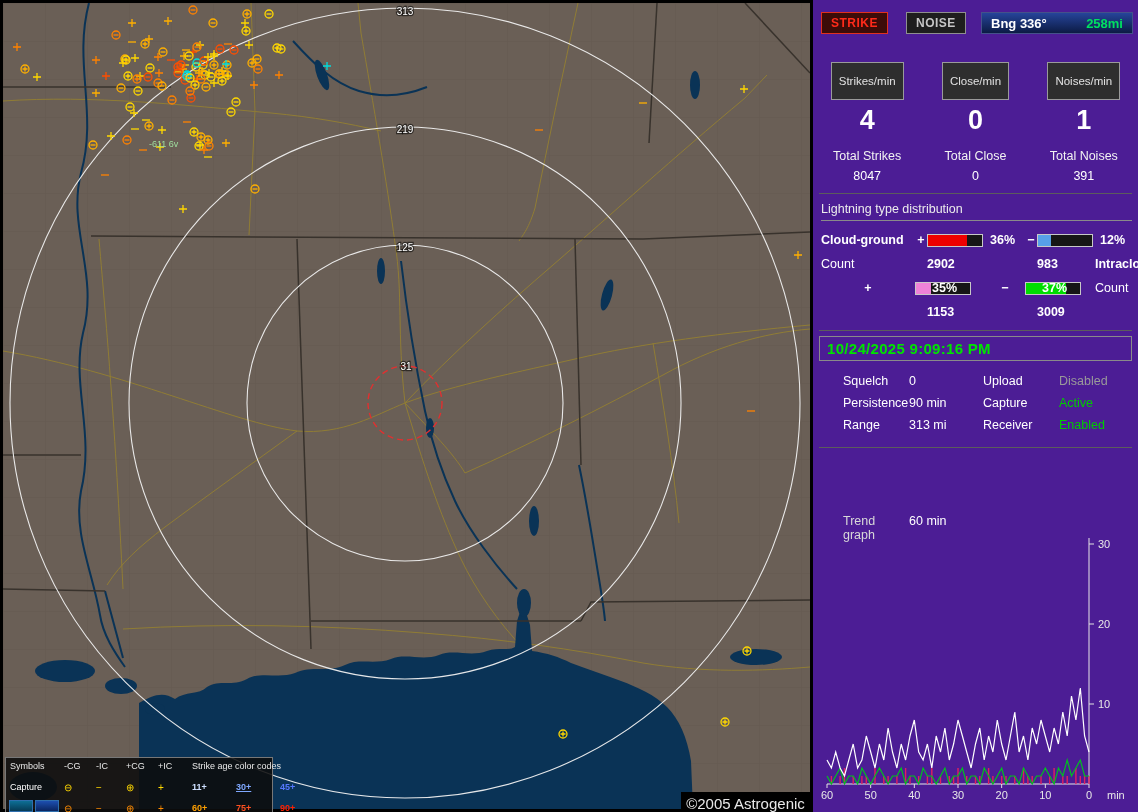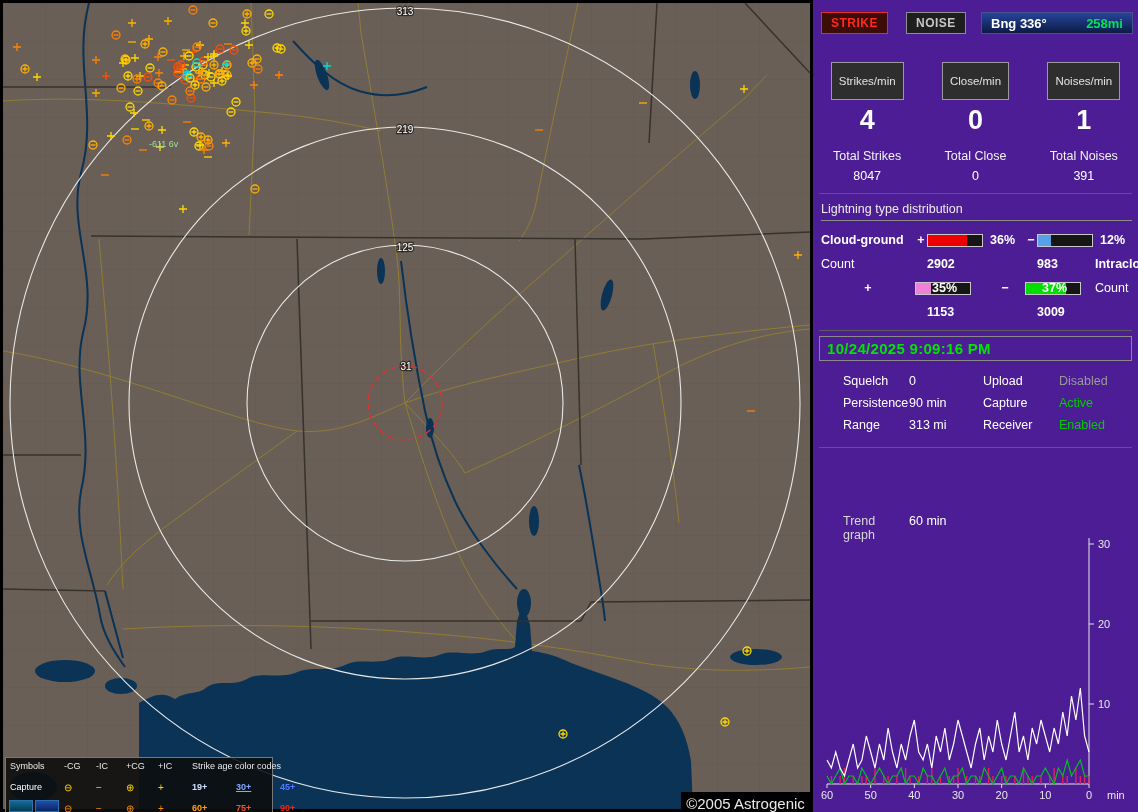--- a/index.html
+++ b/index.html
@@ -367,21 +367,21 @@
       <span class="lg-h">-IC</span>
       <span class="lg-h">+CG</span>
       <span class="lg-h">+IC</span>
       <span class="lg-age-h">Strike age color codes</span>
 
       <span>Capture</span>
       <span class="lg-sym" style="color: rgb(255, 216, 0);">⊖</span>
       <span class="lg-sym" style="color: rgb(255, 216, 0);">−</span>
       <span class="lg-sym" style="color: rgb(255, 216, 0);">⊕</span>
       <span class="lg-sym" style="color: rgb(255, 216, 0);">+</span>
-      <span class="lg-age" style="color: rgb(207, 224, 255);">19+</span>
+      <span class="lg-age" style="color: rgb(207, 224, 255);">11+</span>
       <span class="lg-age" style="color: rgb(127, 168, 255); text-decoration: underline;">30+</span>
       <span class="lg-age" style="color: rgb(85, 120, 255);">45+</span>
 
       <span>Old</span>
       <span class="lg-sym" style="color: rgb(255, 140, 0);">⊖</span>
       <span class="lg-sym" style="color: rgb(255, 140, 0);">−</span>
       <span class="lg-sym" style="color: rgb(255, 140, 0);">⊕</span>
       <span class="lg-sym" style="color: rgb(255, 140, 0);">+</span>
       <span class="lg-age" style="color: rgb(255, 160, 0);">60+</span>
       <span class="lg-age" style="color: rgb(255, 80, 32);">75+</span>

